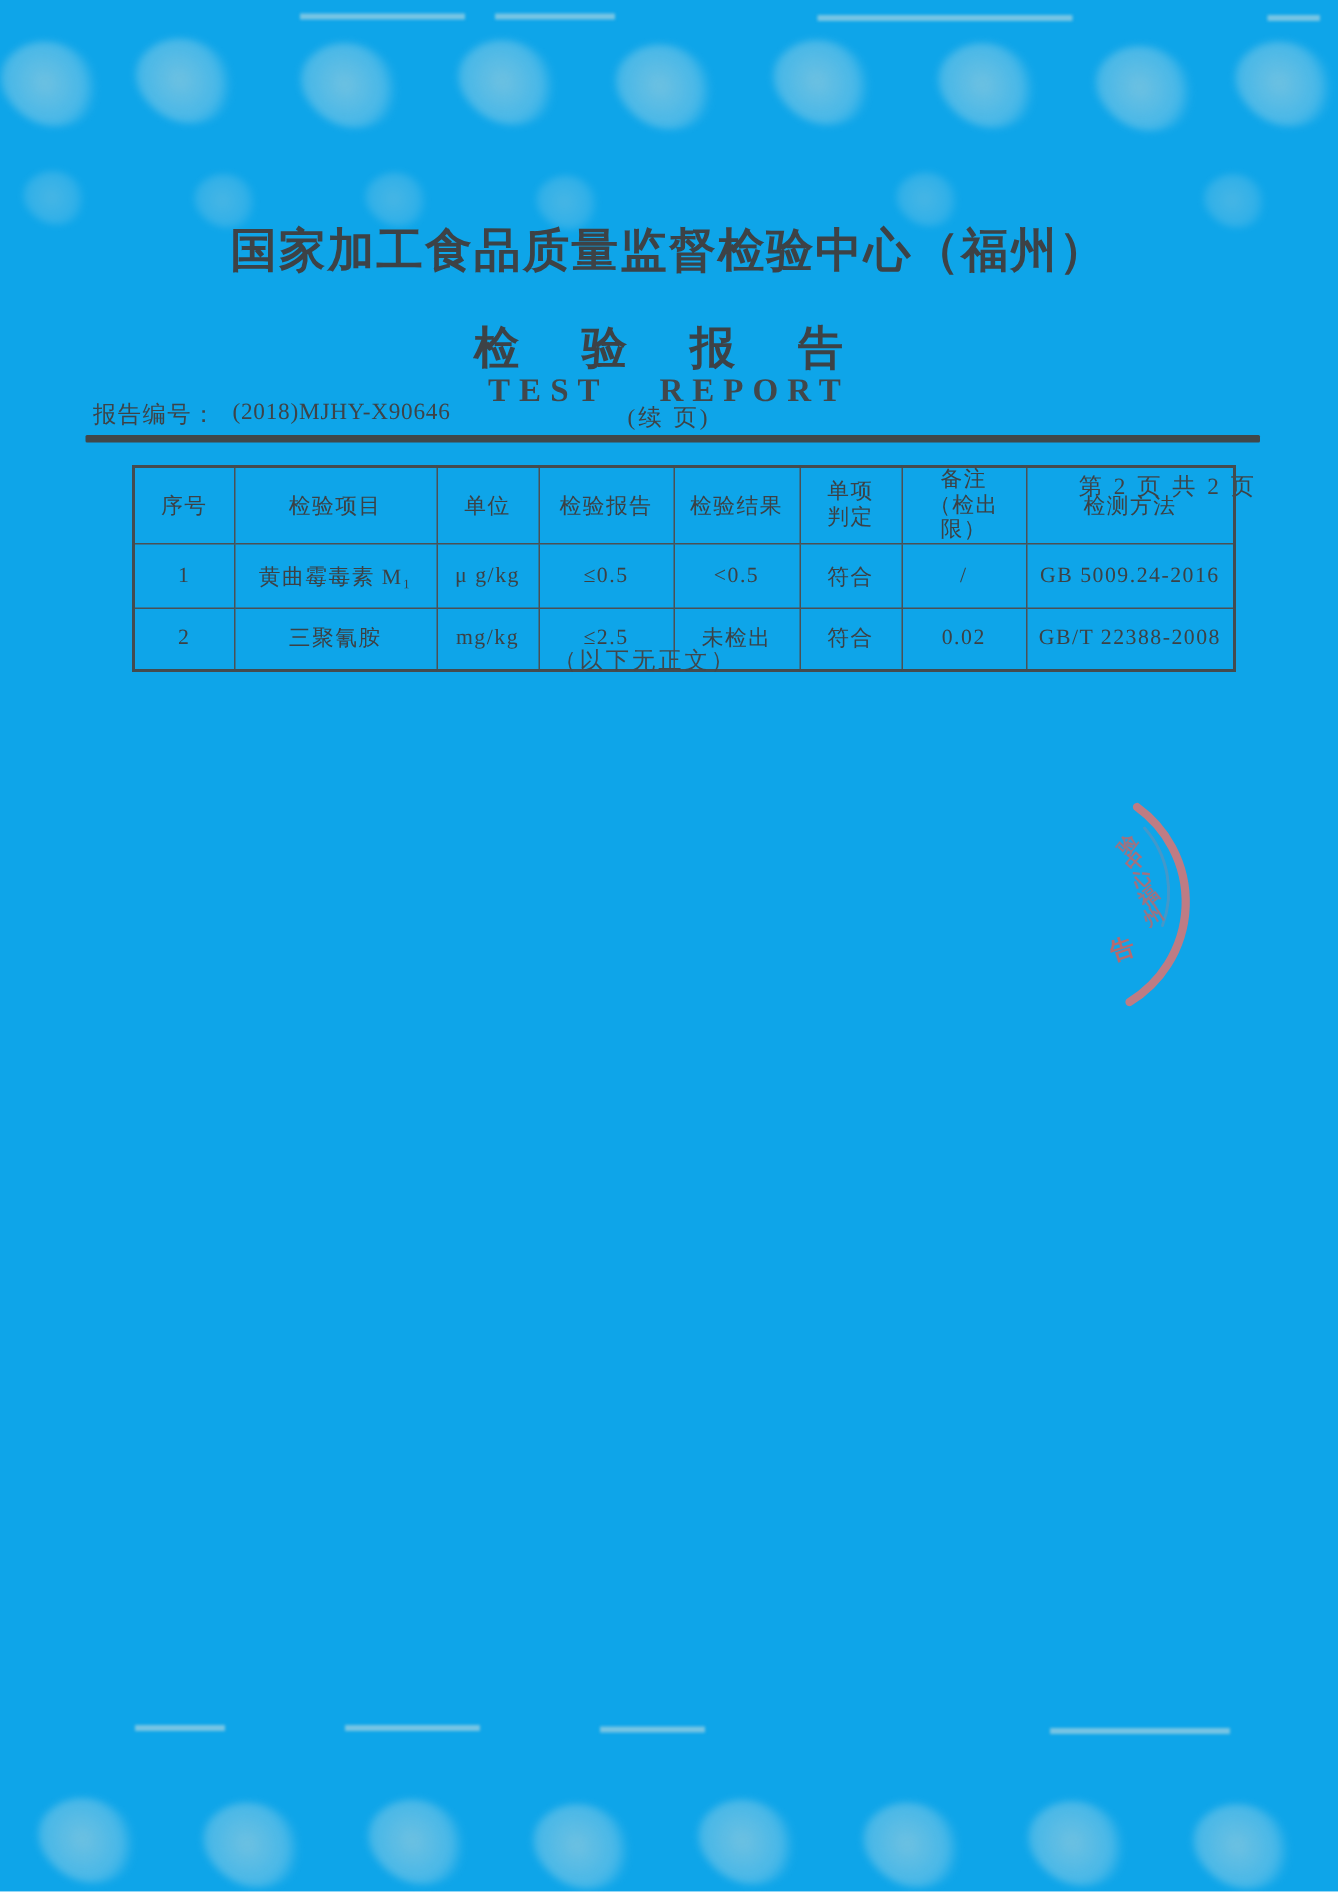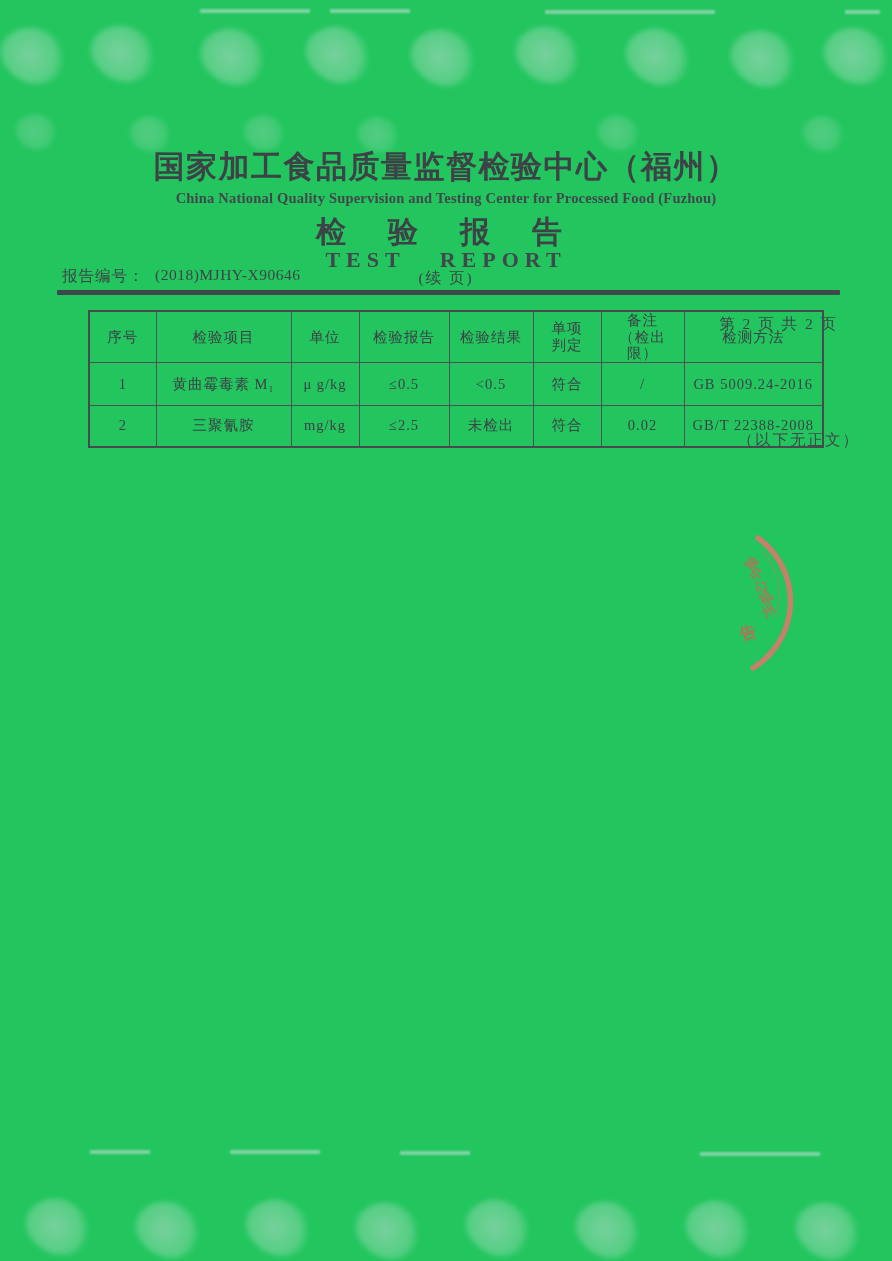--- a/index.html
+++ b/index.html
@@ -1,19 +1,19 @@
 <!DOCTYPE html>
 <html><head>
 <meta charset="utf-8">
 <style>
   html,body{margin:0;padding:0;background:#ffffff;}
   .page{
     position:relative;
     width:892px;height:1261px;
-    background:#22c55e;
+    background:#0ea5e9;
     overflow:hidden;
     font-family:"Liberation Serif","DejaVu Serif",serif;
     color:#3c4145;
   }
   
   .ghost{
     position:absolute;width:58px;height:64px;
     transform:rotate(-38deg);
     background:radial-gradient(ellipse at 45% 45%, rgba(203,220,218,.50), rgba(219,231,229,.28) 55%, rgba(255,255,255,0) 75%);
     border-radius:35% 60% 40% 60%;
@@ -77,21 +77,21 @@
     letter-spacing:1px;
   }
   table.report{border:2px solid #454b4e;}
   table.report thead tr{height:36px;}
   table.report tbody tr.r1{height:43px;}
   table.report tbody tr.r2{height:41px;}
   td.item-cell{text-align:left;padding-left:12px;}
   .hdr2{line-height:1.15;}
   .no-text{
     position:absolute;top:430px;left:0;width:860px;
-    text-align:right;font-size:15.5px;letter-spacing:2px;color:#41474b;
+    text-align:center;font-size:15.5px;letter-spacing:2px;color:#41474b;
   }
   
   .stamp{position:absolute;top:512px;left:683px;pointer-events:none;}
   .stamp text{
     font-family:"Liberation Serif","DejaVu Serif",serif;
     font-weight:700;
   }
 </style>
 </head>
 <body>
@@ -112,21 +112,20 @@
   <div class="ghost" style="top:27px;left:735px;"></div>
   <div class="ghost" style="top:24px;left:828px;"></div>
   <div class="ghost small" style="top:112px;left:18px;"></div>
   <div class="ghost small" style="top:114px;left:132px;"></div>
   <div class="ghost small" style="top:113px;left:246px;"></div>
   <div class="ghost small" style="top:115px;left:360px;"></div>
   <div class="ghost small" style="top:113px;left:600px;"></div>
   <div class="ghost small" style="top:114px;left:805px;"></div>
 
   <div class="title-cn">国家加工食品质量监督检验中心（福州）</div>
-  <div class="title-en">China National Quality Supervision and Testing Center for Processed Food (Fuzhou)</div>
   <div class="report-title">检验报告</div>
   <div class="report-title-en">
     <span class="w1">TEST</span><span class="w2">REPORT</span>
   </div>
 
   <div class="meta-row">
     <span class="meta-label">报告编号：</span>
     <span class="meta-value">(2018)MJHY-X90646</span>
     <span class="meta-cont">(续 页)</span>
     <span class="meta-pages">第 2 页  共 2 页</span>

